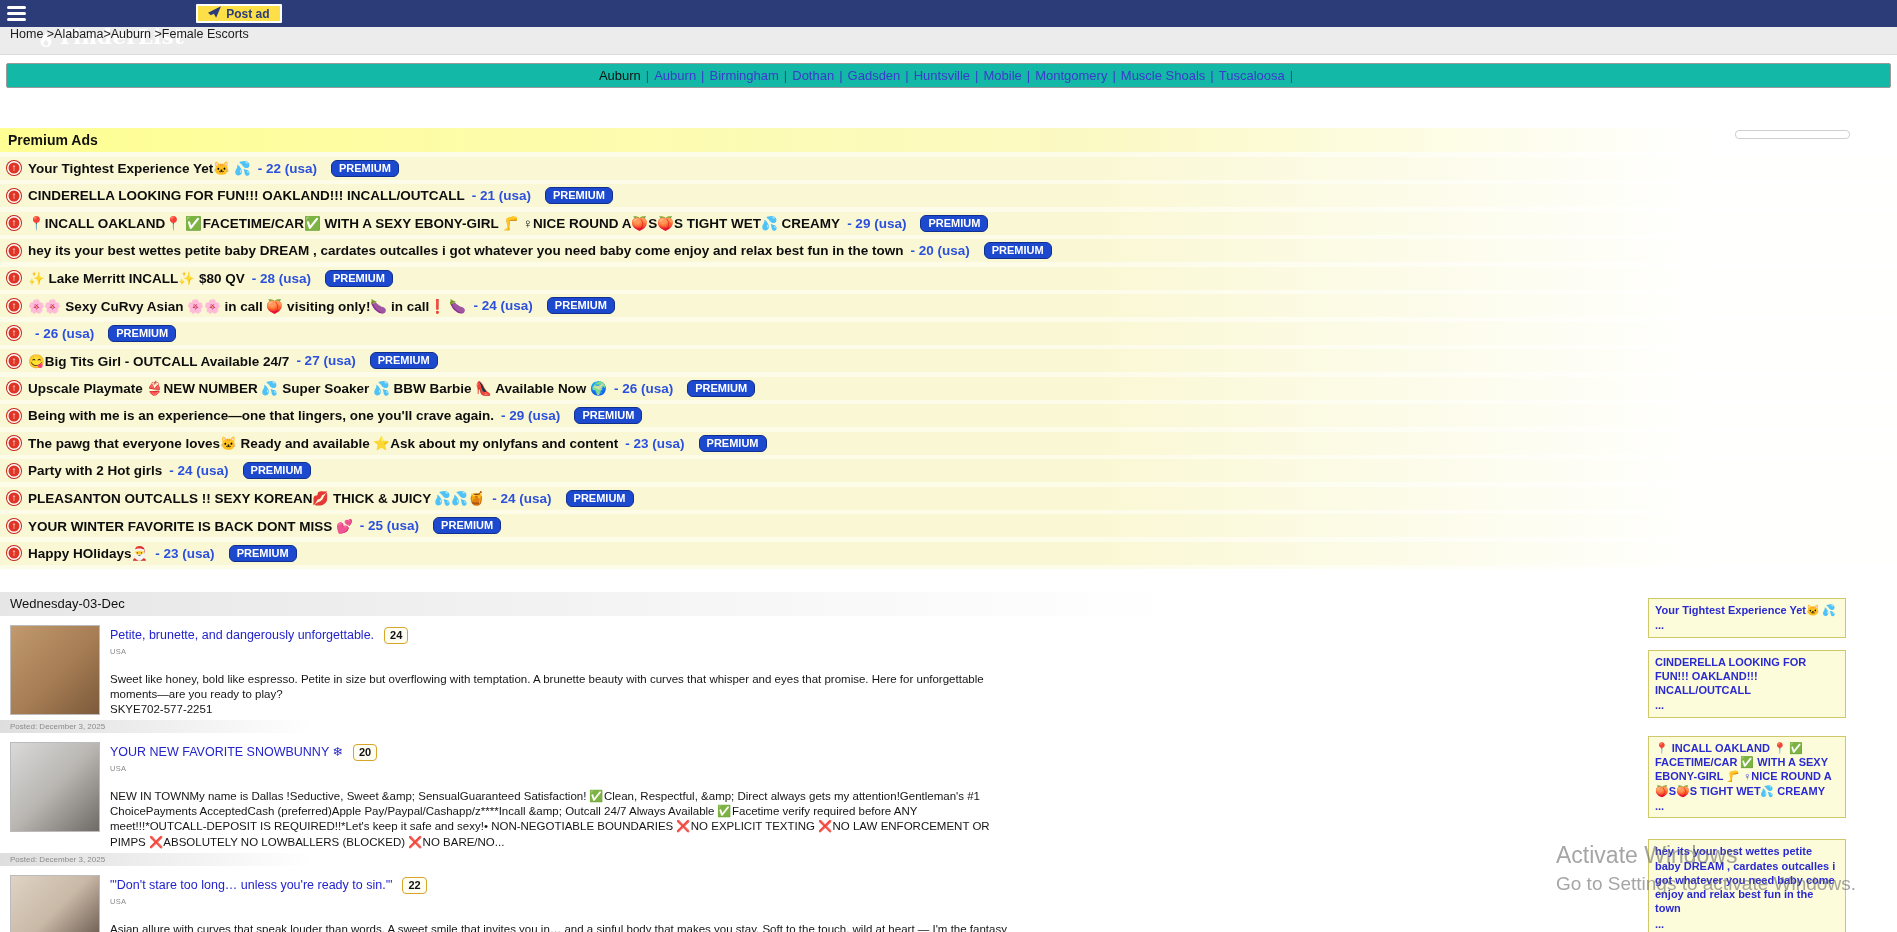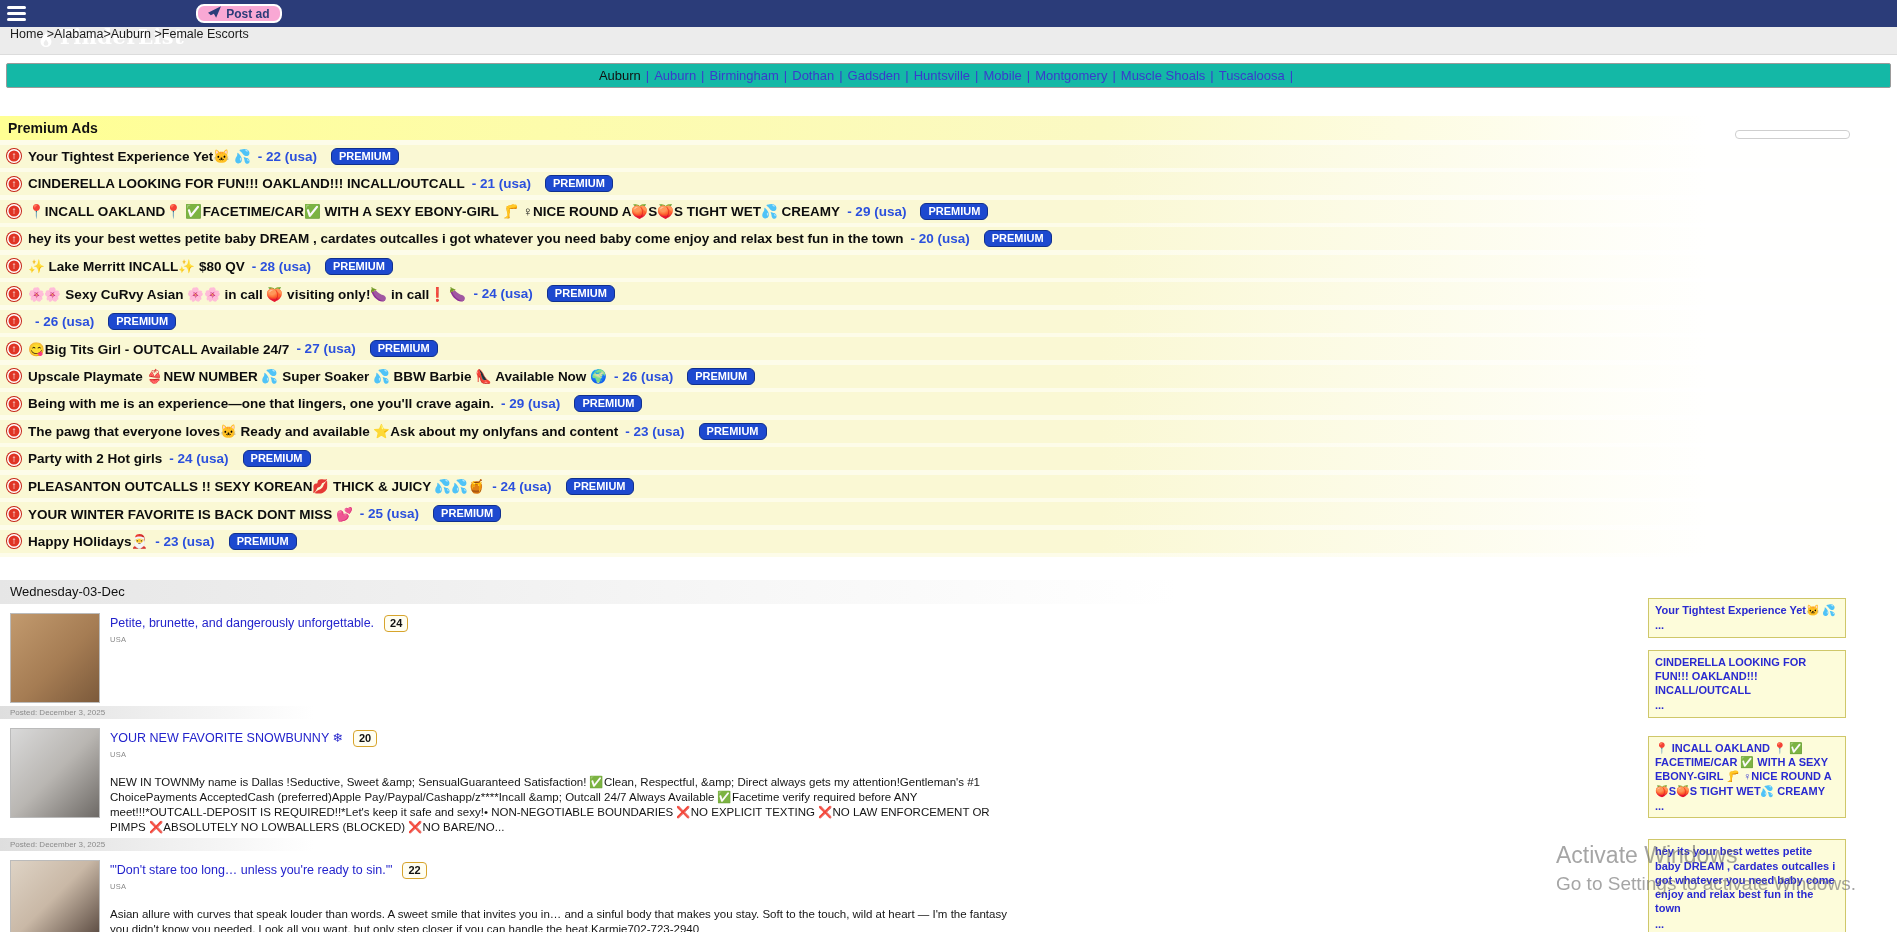--- a/index.html
+++ b/index.html
@@ -7,37 +7,37 @@
     width:1897px;height:932px;overflow:hidden;position:relative;
     background:#ffffff;font-family:"Liberation Sans",sans-serif;color:#111;
   }
   
   .topbar{height:27px;background:#2b3c79;display:flex;align-items:center;padding:0 7px;gap:12px;}
   .burger{display:flex;flex-direction:column;gap:3px;cursor:pointer;}
   .burger span{display:block;width:19px;height:3px;background:#fff;border-radius:2px;}
   .brand{display:flex;align-items:flex-end;gap:3px;color:#fff;
          font-family:"DejaVu Serif",serif;font-size:21px;font-weight:bold;letter-spacing:.5px;margin-top:46px;}
   .brand svg{display:block;}
-  .postad{display:flex;align-items:center;gap:5px;background:#f9a8d4;color:#2b3c79;
-          border:2px solid #fff;border-radius:8px;padding:0 10px;height:19px;
+  .postad{display:flex;align-items:center;gap:5px;background:#fde047;color:#2b3c79;
+          border:2px solid #fff;border-radius:1px;padding:0 10px;height:19px;
           font-size:12px;font-weight:bold;cursor:pointer;}
   
   .breadcrumb{height:27px;background:#ececec;border-bottom:1px solid #dcdcdc;
               display:flex;align-items:flex-start;padding:0 10px;font-size:12.5px;color:#1b1b1b;}
   
   .citybox{margin:8px 6px 0 6px;border:1px solid #9a9a9a;border-radius:2px;
            padding:4px 0;text-align:center;font-size:13px;background:#14b8a6;}
   .citybox .cur{color:#111;}
   .citybox a{color:#3a3acc;text-decoration:none;cursor:pointer;}
   .citybox .sep{color:#3a3acc;margin:0 5px;}
   
   .emptybox{position:absolute;left:1735px;top:130px;width:113px;height:7px;
             border:1px solid #cfcfcf;border-radius:4px;background:#fff;}
   
-  .premium{margin-top:28px;background:linear-gradient(90deg,#fdfce9 0%,#fdfce9 58%,#ffffff 90%);padding-bottom:4px;}
+  .premium{margin-top:40px;background:linear-gradient(90deg,#fdfce9 0%,#fdfce9 58%,#ffffff 90%);padding-bottom:4px;}
   .premium-head{background:linear-gradient(90deg,#ffff93 0%,#fbf9c4 58%,#ffffff 90%);
                 font-size:14px;font-weight:bold;padding:4px 8px;height:16px;}
   .prow{height:23px;margin-top:4.5px;display:flex;align-items:center;padding-left:7px;
         background:linear-gradient(90deg,#faf8d4 0%,#faf8d4 58%,#fffffe 90%);
         font-size:13.5px;font-weight:bold;white-space:nowrap;cursor:pointer;}
   .uparrow{flex:none;width:14px;height:14px;border-radius:50%;background:#e03425;
            color:#fff;font-size:10px;line-height:14px;text-align:center;font-weight:bold;margin-right:7px;
            box-shadow:inset 0 0 0 1.5px #fff, 0 0 0 1px #c32417;}
   .uparrow::before{content:"↑";}
   .prow .ptitle{color:#0d0d0d;}
@@ -226,20 +226,24 @@
 
 <div class="datebar">Wednesday-03-Dec</div>
 
 <div class="listings" id="listings">
   <div class="listing">
     <div class="lrow">
       <div class="thumb t0"></div>
       <div class="lcontent">
         <a class="ltitle">Petite, brunette, and dangerously unforgettable.</a><span class="agebadge">24</span>
         <div class="lcountry">USA</div>
+        <div class="ldesc">
+            <div>Sweet like honey, bold like espresso. Petite in size but overflowing with temptation. A brunette beauty with curves that whisper and eyes that promise. Here for unforgettable moments—are you ready to play?</div>
+            <div>SKYE702-577-2251</div>
+          </div>
       </div>
     </div>
     <div class="posted">Posted: December 3, 2025</div>
   </div>
 
   <div class="listing">
     <div class="lrow">
       <div class="thumb t1"></div>
       <div class="lcontent">
         <a class="ltitle">YOUR NEW FAVORITE SNOWBUNNY ❄</a><span class="agebadge">20</span>

